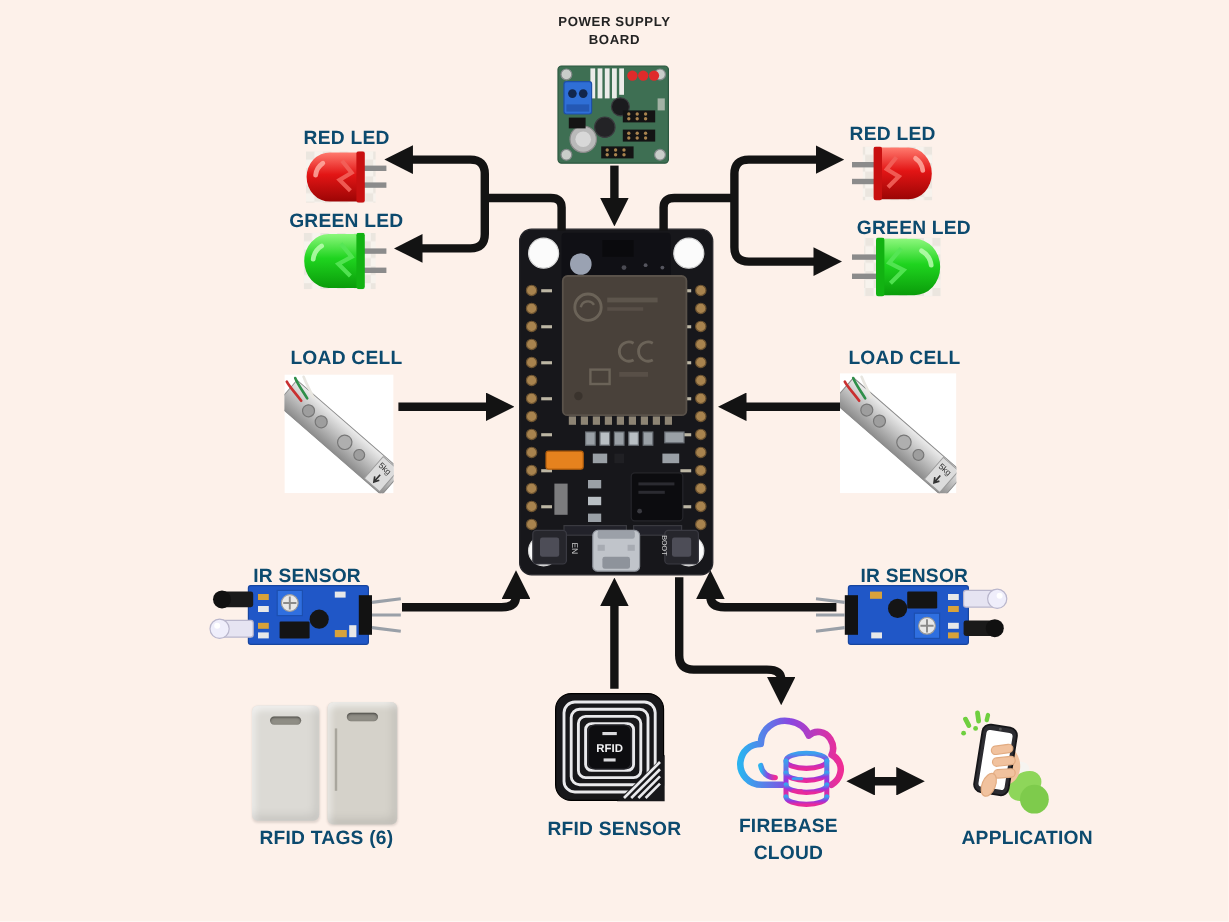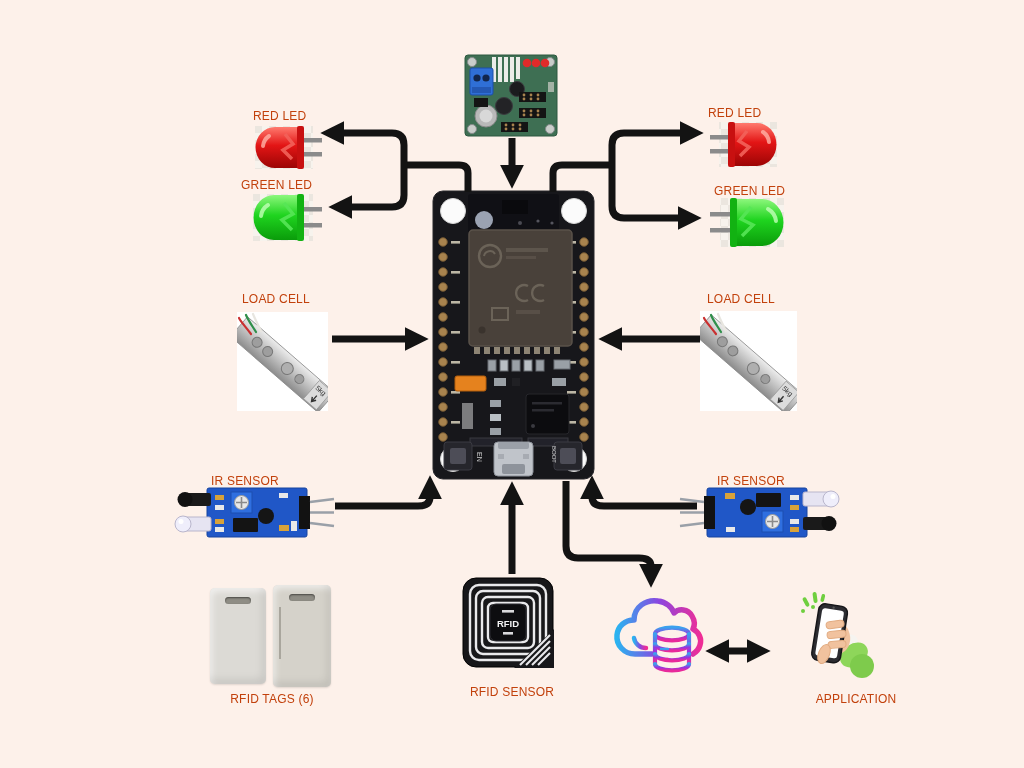--- a/index.html
+++ b/index.html
@@ -3,21 +3,21 @@
 <meta charset="utf-8">
 <style>
   html,body{margin:0;padding:0;}
   .stage{
     position:relative;width:1024px;height:768px;overflow:hidden;
     background:#FDF1EA;
     font-family:"Liberation Sans", sans-serif;
   }
   .lbl{
     position:absolute;z-index:6;
-    font-size:12px;font-weight:400;color:#c2410c;letter-spacing:.2px;
+    font-size:16px;font-weight:700;color:#0c4a6e;letter-spacing:.2px;
     white-space:nowrap;line-height:18px;
   }
   .lbl.center{text-align:center;white-space:normal;}
   .lbl.small{font-size:11px;font-weight:600;letter-spacing:.5px;line-height:15px;color:#232323;}
   .comp{position:absolute;z-index:2;}
   #wires{position:absolute;left:0;top:0;z-index:4;}
   .tag-card{
     position:absolute;z-index:2;border-radius:5px;
     box-shadow:inset -3px -4px 8px rgba(0,0,0,.10), inset 2px 3px 6px rgba(255,255,255,.7), 0 1px 2px rgba(0,0,0,.12);
   }
@@ -63,30 +63,38 @@
         <stop offset="0" stop-color="#3BA1EE"></stop>
           <stop offset=".55" stop-color="#9A33DE"></stop>
           <stop offset="1" stop-color="#E82A9B"></stop>
       </linearGradient>
       <marker id="ah" viewBox="0 0 3.4 3.4" refX="0.3" refY="1.7" markerWidth="3.4" markerHeight="3.4" orient="auto-start-reverse">
         <path d="M0 0 L3.4 1.7 L0 3.4 Z" fill="#131313"></path>
       </marker>
     </defs>
   </svg>
 
+  <div class="lbl small center" style="left:432px;top:12px;width:160px;">
+    <span>POWER SUPPLY</span><br>
+    <span>BOARD</span>
+  </div>
   <div class="lbl" style="left:253px;top:107px;">RED LED</div>
   <div class="lbl" style="left:241px;top:176px;">GREEN LED</div>
   <div class="lbl" style="left:708px;top:104px;">RED LED</div>
   <div class="lbl" style="left:714px;top:182px;">GREEN LED</div>
   <div class="lbl" style="left:242px;top:290px;">LOAD CELL</div>
   <div class="lbl" style="left:707px;top:290px;">LOAD CELL</div>
   <div class="lbl" style="left:211px;top:472px;">IR SENSOR</div>
   <div class="lbl" style="left:717px;top:472px;">IR SENSOR</div>
   <div class="lbl center" style="left:192px;top:690px;width:160px;">RFID TAGS (6)</div>
   <div class="lbl center" style="left:432px;top:683px;width:160px;">RFID SENSOR</div>
+  <div class="lbl center" style="left:597px;top:677px;width:120px;line-height:23px;">
+    <span>FIREBASE</span><br>
+    <span>CLOUD</span>
+  </div>
   <div class="lbl center" style="left:776px;top:690px;width:160px;">APPLICATION</div>
 
   <svg class="comp" style="left:464px;top:54px;" width="94" height="83" viewBox="0 0 94 83">
     <rect x="1" y="1" width="92" height="81" rx="3" fill="#3E6F53" stroke="#2C5840"></rect>
     <circle cx="8" cy="8" r="4.5" fill="#C9CDCA" stroke="#84898A"></circle>
       <circle cx="86" cy="8" r="4.5" fill="#C9CDCA" stroke="#84898A"></circle>
     <circle cx="8" cy="75" r="4.5" fill="#C9CDCA" stroke="#84898A"></circle>
       <circle cx="86" cy="75" r="4.5" fill="#C9CDCA" stroke="#84898A"></circle>
     <g>
       <rect x="28" y="3" width="4" height="25" fill="#ECECE9"></rect>

